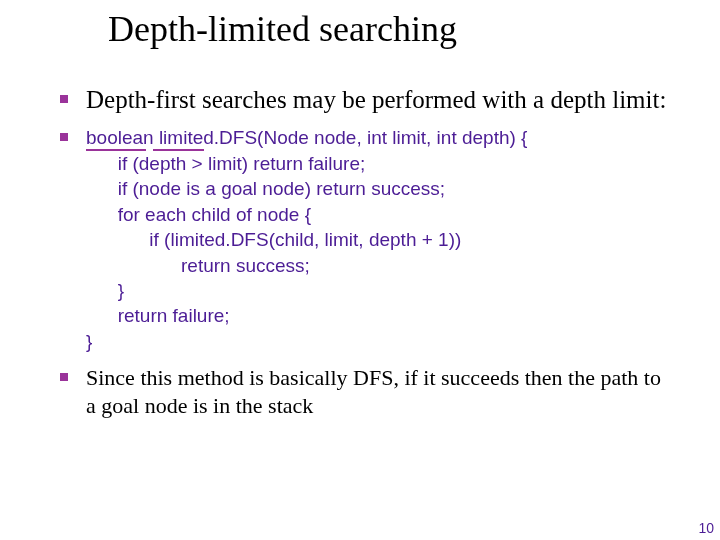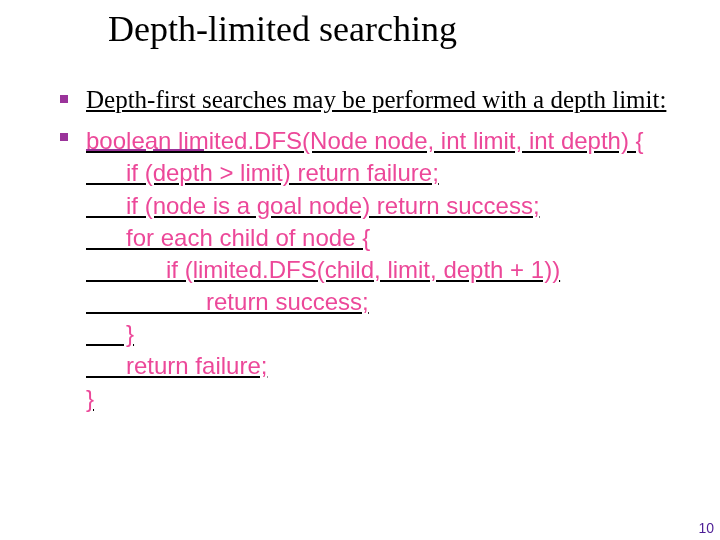--- a/index.html
+++ b/index.html
@@ -35,43 +35,42 @@
   .content {
     position: absolute;
     left: 60px;
     top: 84px;
     width: 610px;
   }
   .bullet-row {
     display: flex;
     align-items: flex-start;
     margin-bottom: 10px;
-    text-decoration: underline;
   }
   .bullet-sq {
     width: 8px;
     height: 8px;
     background: #9a339a;
     flex: 0 0 8px;
     margin-top: 11px;
     margin-right: 18px;
   }
   .bullet-sq.code {
     margin-top: 8px;
   }
   .lead-text {
     font-size: 25px;
     line-height: 1.25;
   }
   .code-text {
     font-family: Verdana, Geneva, sans-serif;
-    font-size: 24px;
+    font-size: 19px;
     line-height: 1.34;
     white-space: pre;
-    color: #ec4899;
+    color: #4c1d95;
   }
   .last-text {
     font-size: 22px;
     line-height: 1.25;
   }
   .page-num {
     position: absolute;
     right: 6px;
     bottom: 4px;
     font-family: Arial, Helvetica, sans-serif;
@@ -101,18 +100,22 @@
       if (depth &gt; limit) return failure;
       if (node is a goal node) return success;
       for each child of node {
             if (limited.DFS(child, limit, depth + 1))
                   return success;
       }
       return failure;
 }</div>
     </div>
 
+    <div class="bullet-row" style="margin-top:2px;">
+      <div class="bullet-sq" style="margin-top:9px;"></div>
+      <div class="last-text">Since this method is basically DFS, if it succeeds then the path to a goal node is in the stack</div>
+    </div>
 
   </div>
 
   <div class="page-num">10</div>
 
 </div>
 
 </body></html>

